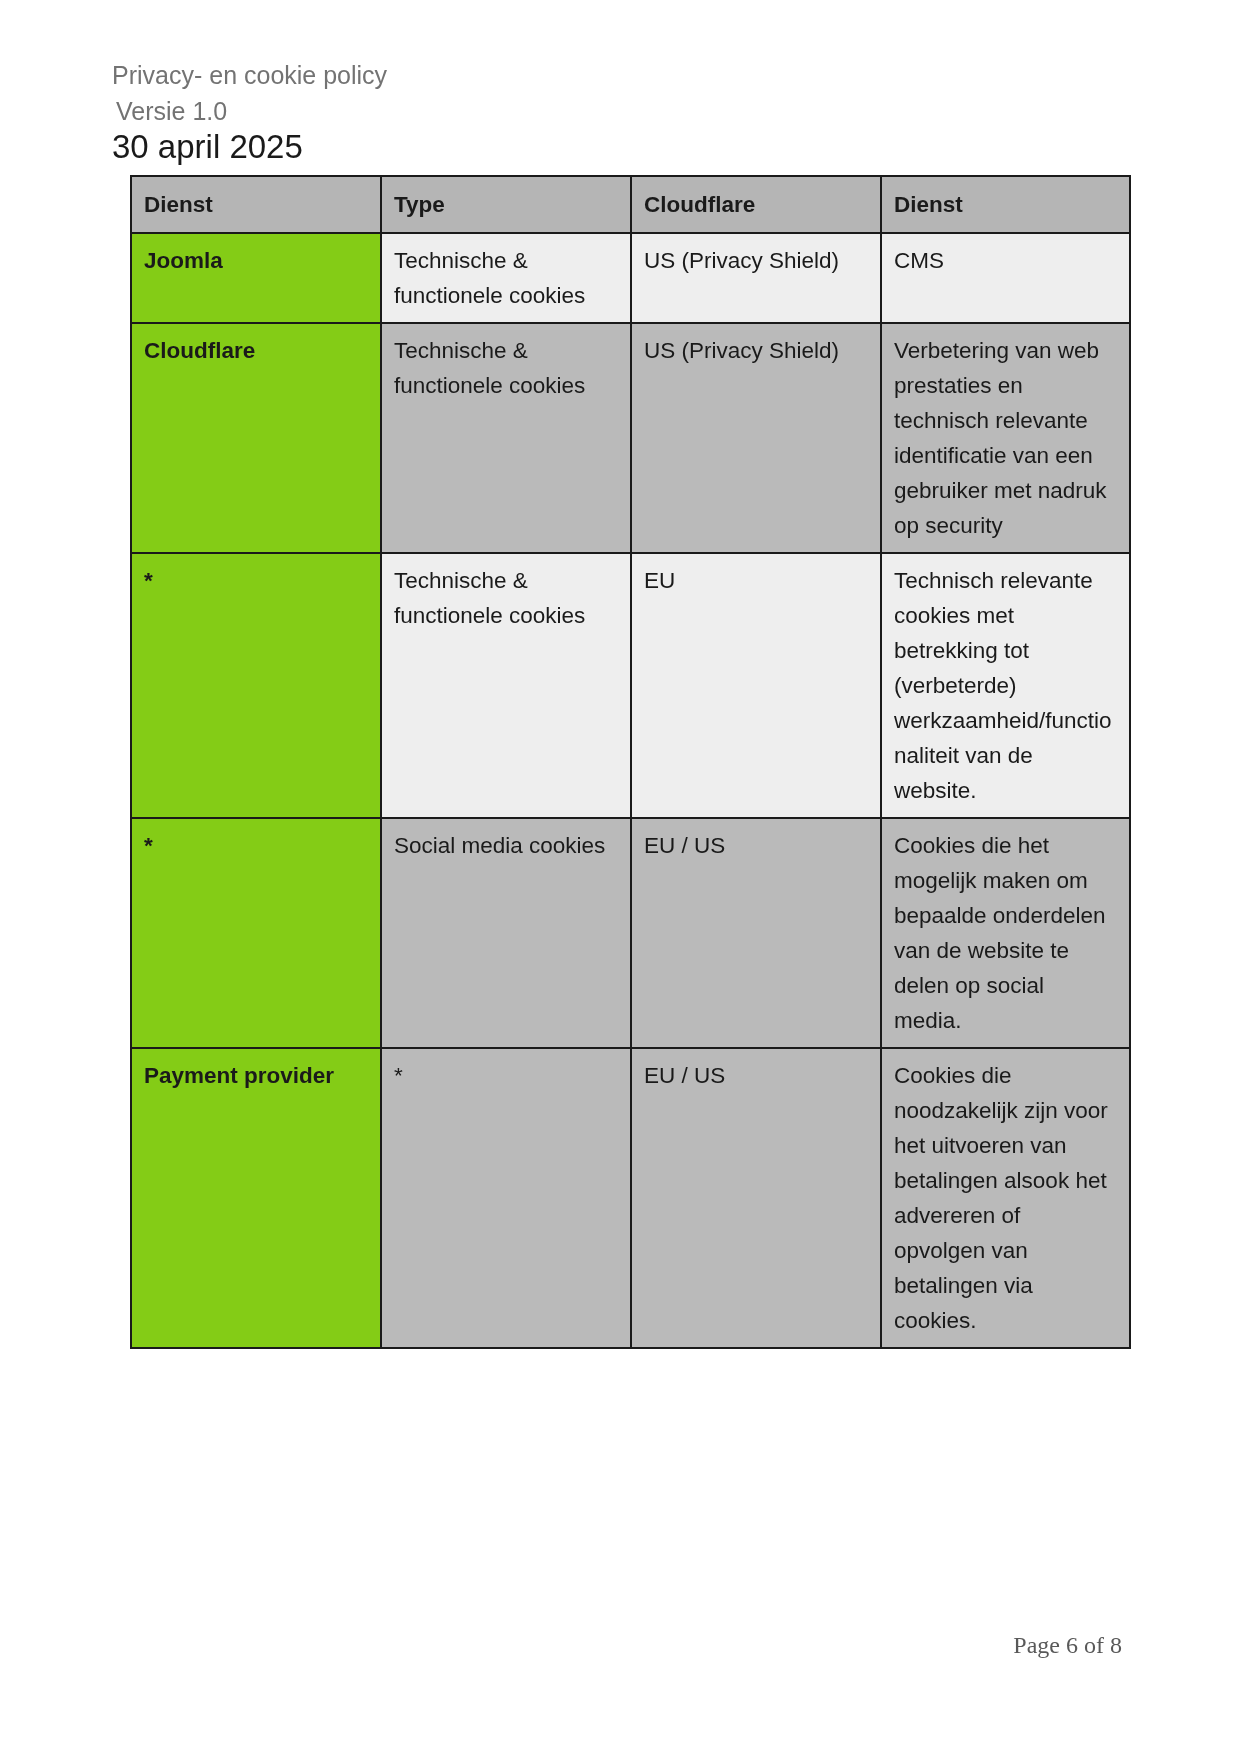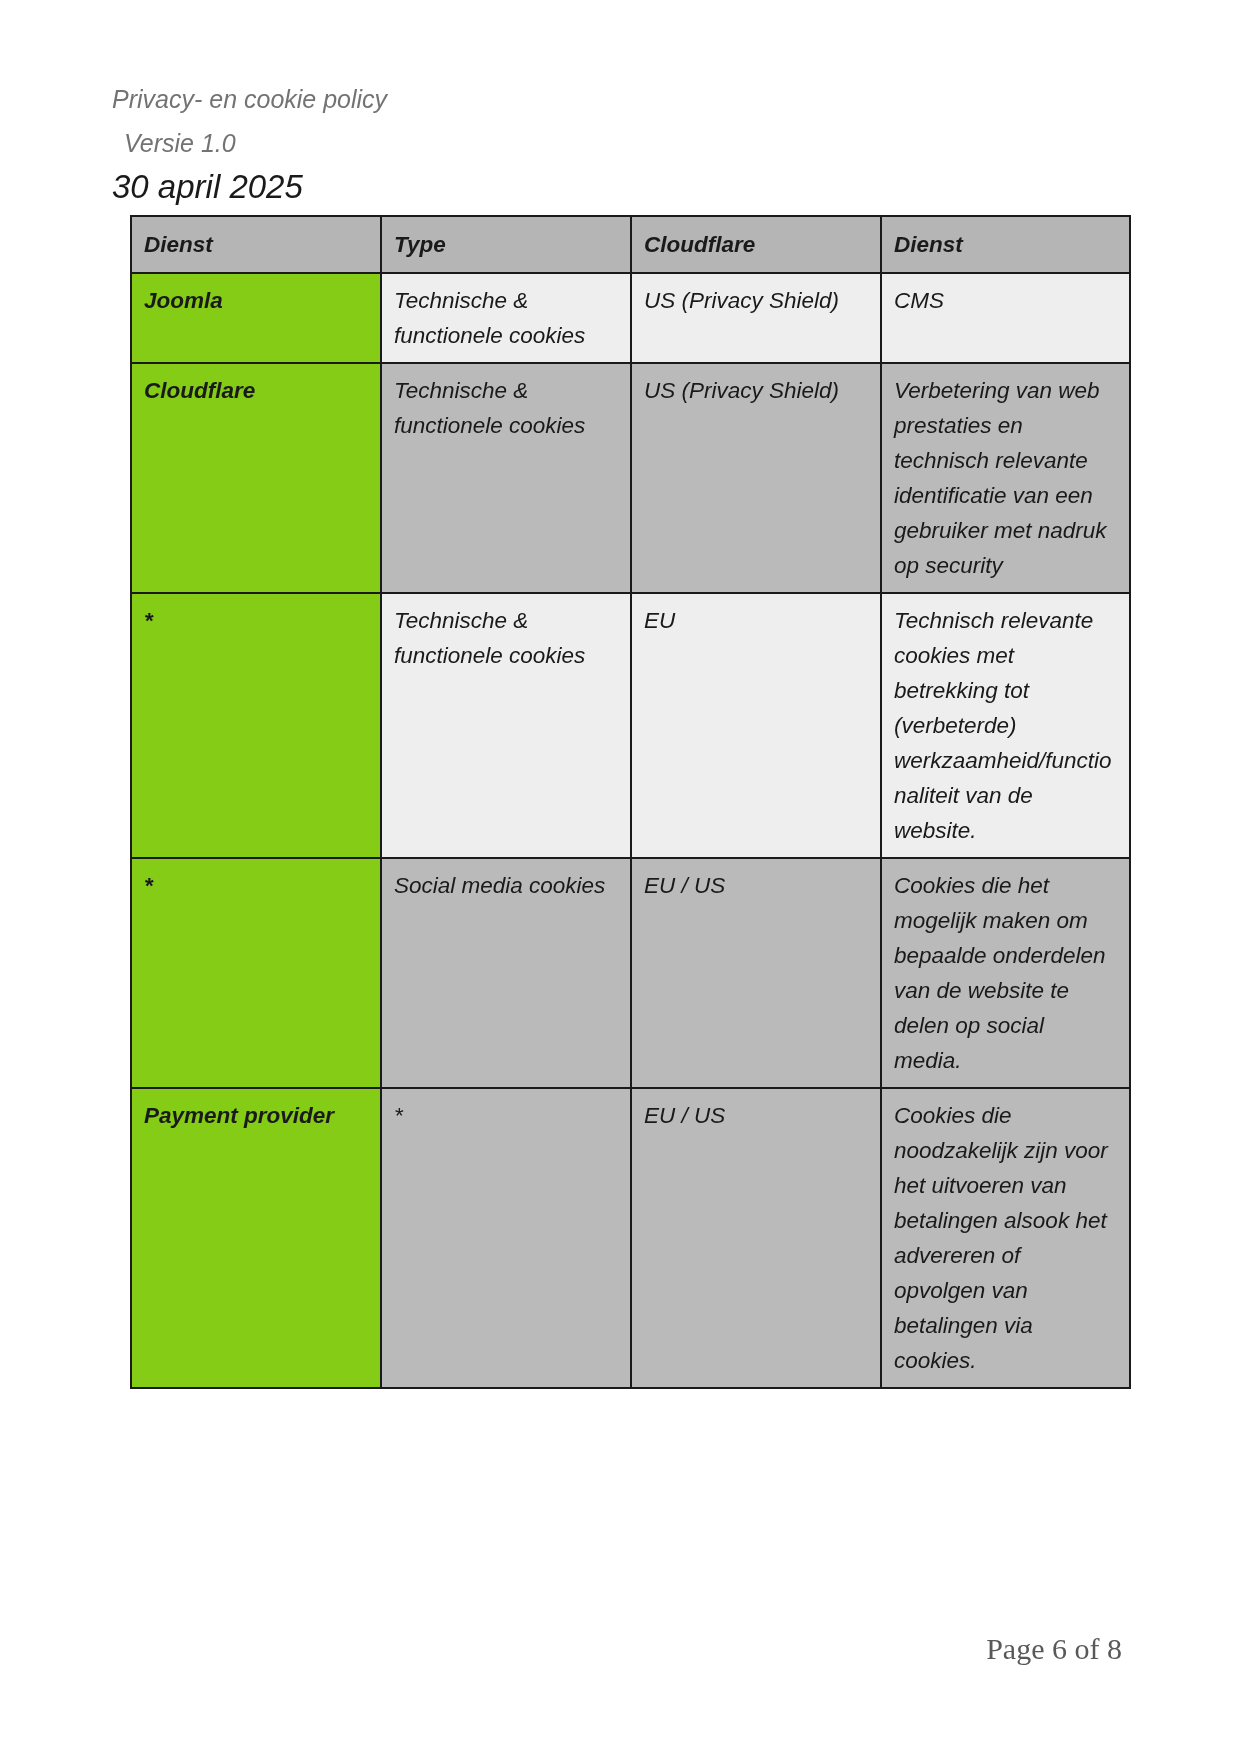--- a/index.html
+++ b/index.html
@@ -8,35 +8,34 @@
     background: #ffffff;
   }
   body {
     width: 1240px;
     height: 1754px;
     overflow: hidden;
     font-family: "Liberation Sans", "DejaVu Sans", sans-serif;
     position: relative;
   }
   .page {
-    padding: 83px 0 0 112px;
-    font-style: italic;
+    padding: 59px 0 0 112px;
   }
   .doc-title {
     color: #737373;
     font-size: 25px;
     line-height: 32px;
     margin: 0;
     font-weight: 400;
   }
   .doc-version {
     color: #737373;
     font-size: 25px;
     line-height: 32px;
-    margin: 12px;
+    margin: 4px;
     font-weight: 400;
   }
   .doc-date {
     color: #1a1a1a;
     font-size: 33px;
     line-height: 32px;
     margin: 0 0 12px 0;
     font-weight: 400;
   }
   table.cookie-table {
@@ -70,21 +69,21 @@
     background: #84cc16;
     font-weight: 700;
   }
   tr.light td.val { background: #eeeeee; }
   tr.dark  td.val { background: #bababa; }
   .page-footer {
     position: absolute;
     right: 118px;
     top: 1632px;
     font-family: "Liberation Serif", "DejaVu Serif", serif;
-    font-size: 30px;
+    font-size: 24px;
     color: #595959;
   }
 </style>
 </head>
 <body>
 
 <div class="page">
 
   <p class="doc-title">Privacy- en cookie policy</p>
   <p class="doc-version">Versie 1.0</p>

